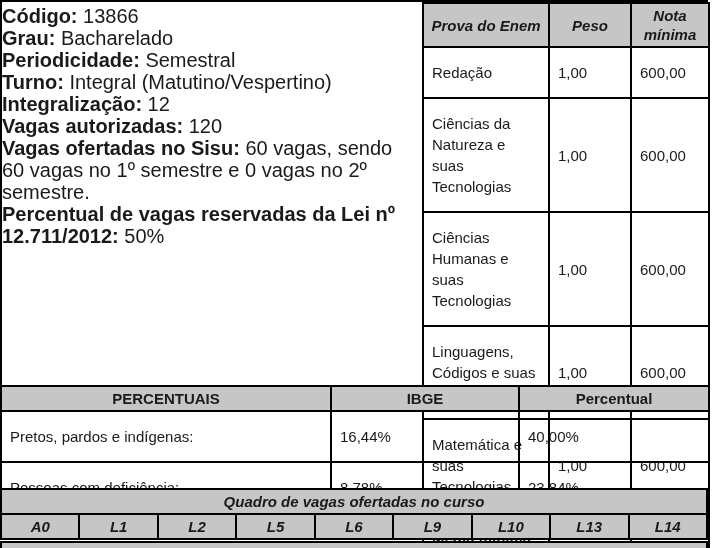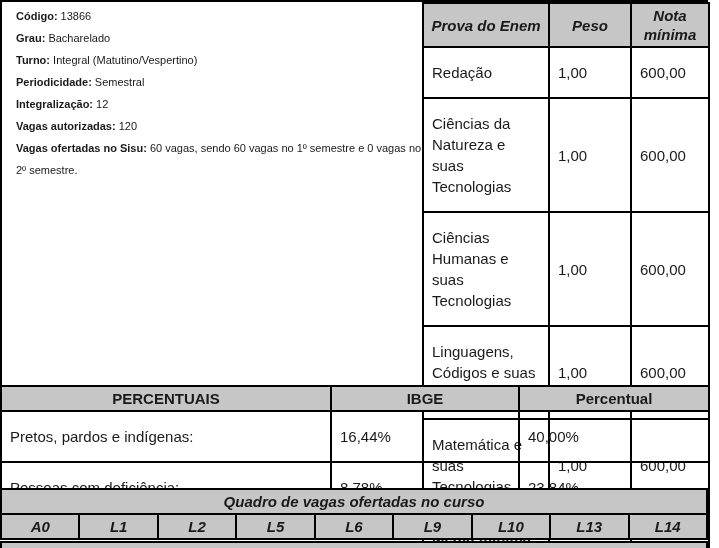--- a/index.html
+++ b/index.html
@@ -14,22 +14,22 @@
 
   
   .outer-frame {
     position: absolute; left: 0; top: 0; width: 708px; height: 385px;
     border-top: 2px solid #000; border-left: 2px solid #000;
     pointer-events: none;
   }
 
   
   .info-block {
-    position: absolute; left: 16px; top: 5px; width: 410px;
-    font-size: 11px; line-height: 22px;
+    position: absolute; left: 2px; top: 5px; width: 410px;
+    font-size: 20px; line-height: 22px;
   }
   .info-line { white-space: normal; }
   .info-line b { font-weight: bold; }
 
   
   table { border-collapse: collapse; table-layout: fixed; }
   th, td { border: 2px solid #000; font-size: 15px; vertical-align: middle; }
   th { background: #c6c6c6; font-weight: bold; text-align: center; padding: 2px 4px; line-height: 19px; }
   td { padding: 14px 8px; text-align: left; line-height: 21px; }
 
@@ -71,25 +71,26 @@
 </head>
 <body>
 
 <div class="page">
 
   <div class="outer-frame"></div>
 
   <div class="info-block">
     <p class="info-line"><b>Código:</b> <span>13866</span></p>
     <p class="info-line"><b>Grau:</b> <span>Bacharelado</span></p>
+    <p class="info-line"><b>Periodicidade:</b> <span>Semestral</span></p>
     <p class="info-line"><b>Turno:</b> <span>Integral (Matutino/Vespertino)</span></p>
-    <p class="info-line"><b>Periodicidade:</b> <span>Semestral</span></p>
     <p class="info-line"><b>Integralização:</b> <span>12</span></p>
     <p class="info-line"><b>Vagas autorizadas:</b> <span>120</span></p>
     <p class="info-line"><b>Vagas ofertadas no Sisu:</b> <span>60 vagas, sendo 60 vagas no 1º semestre e 0 vagas no 2º semestre.</span></p>
+    <p class="info-line"><b>Percentual de vagas reservadas da Lei nº 12.711/2012:</b> <span>50%</span></p>
   </div>
 
   <table class="enem-table">
     <colgroup>
         <col class="c-prova">
         <col class="c-peso">
         <col class="c-nota">
       </colgroup>
     <thead>
       <tr>

